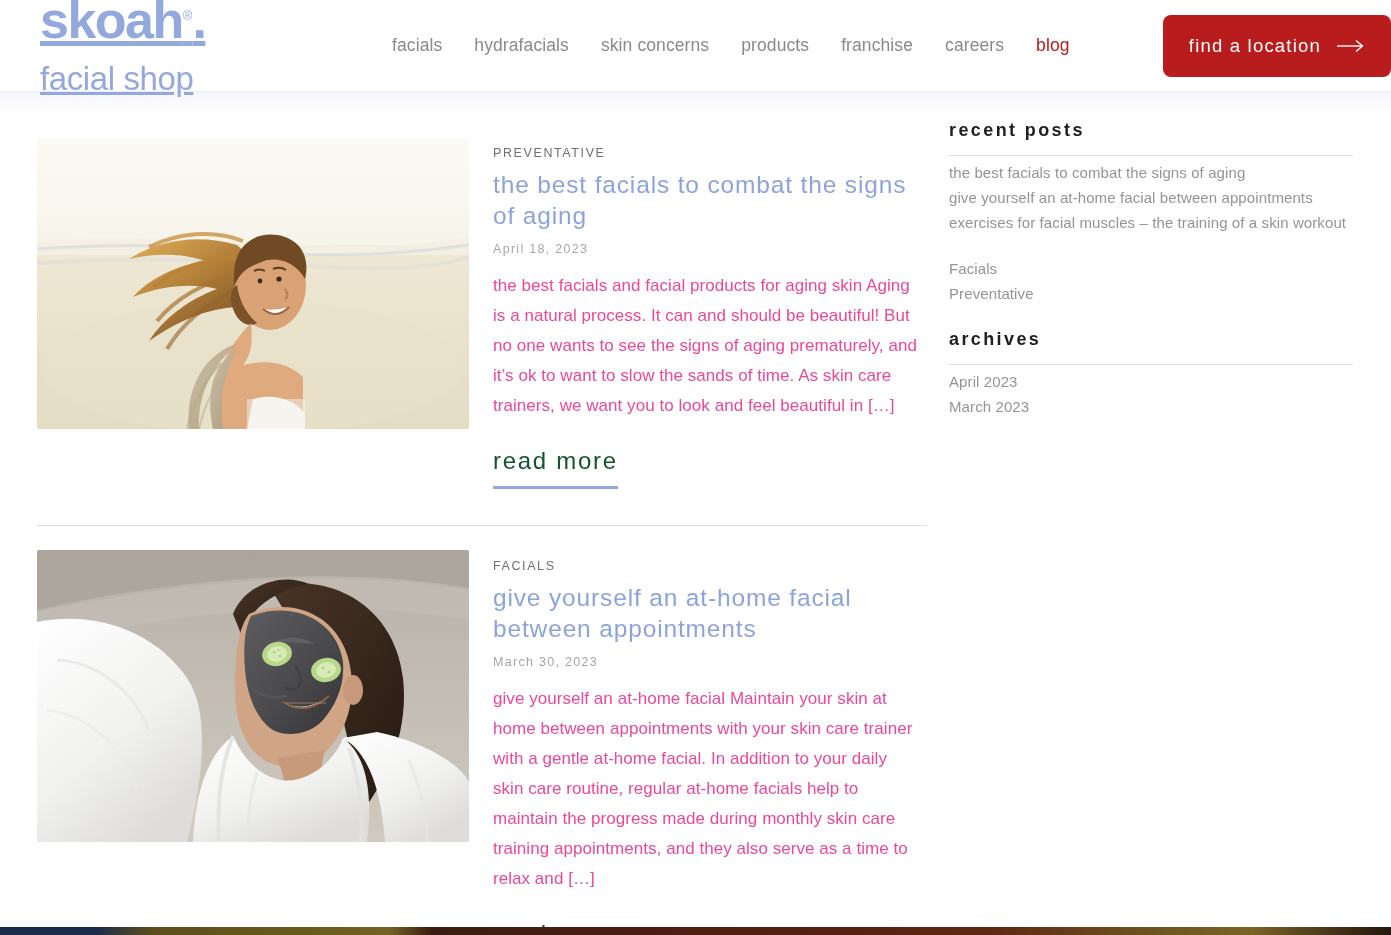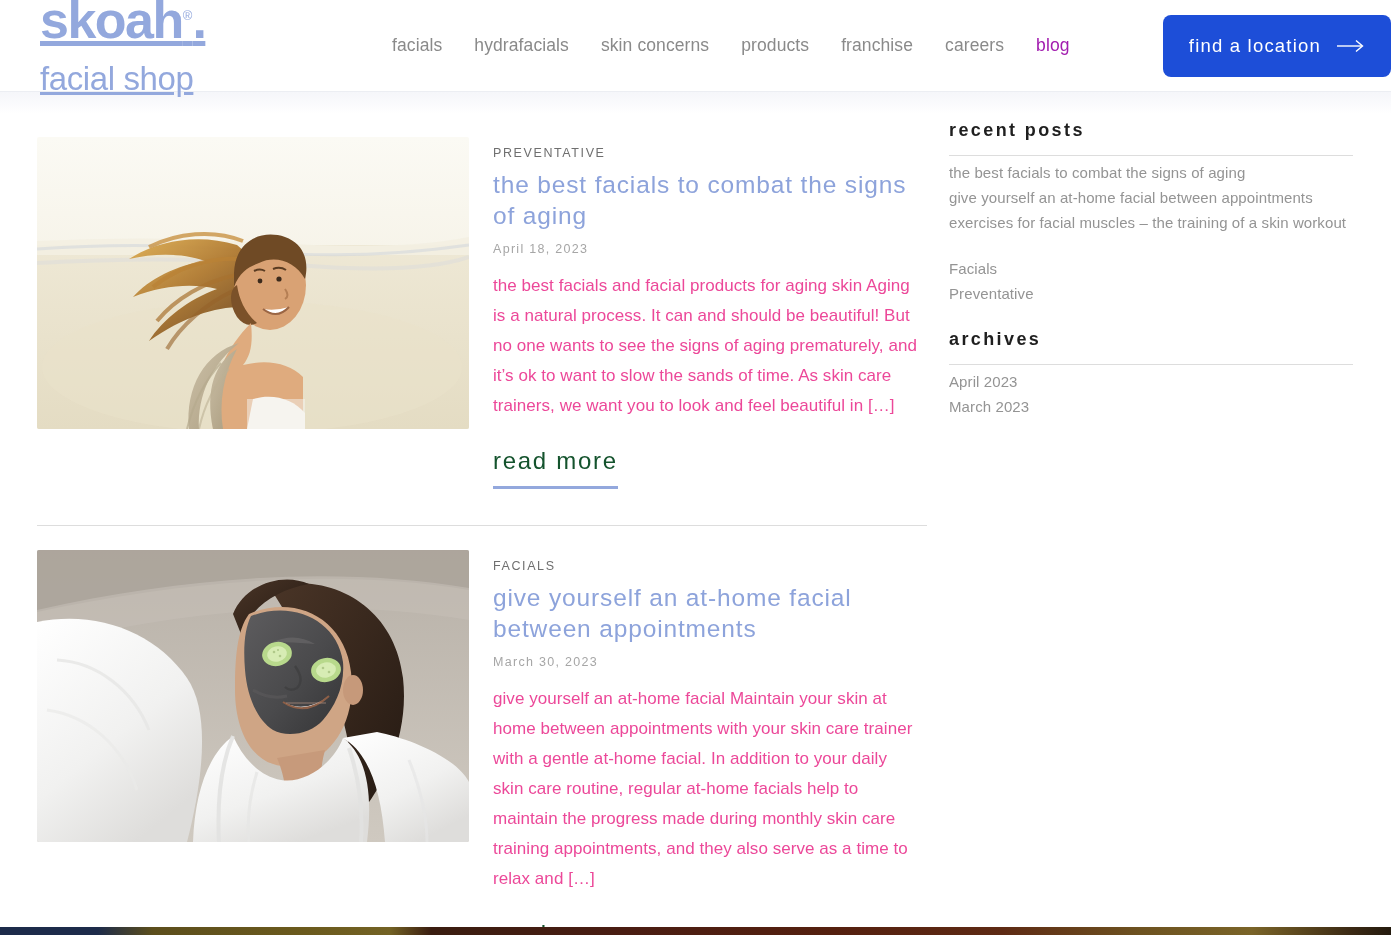--- a/index.html
+++ b/index.html
@@ -62,25 +62,25 @@
     flex: 1;
   }
   .nav-link {
     font-size: 17.5px;
     color: #8a8a8a;
     text-decoration: none;
     letter-spacing: 0.1px;
     white-space: nowrap;
     cursor: pointer;
   }
-  .nav-link.is-active { color: #a21caf; }
+  .nav-link.is-active { color: #b91c1c; }
 
   .cta-button {
     margin-right: 0;
-    background: #1d4ed8;
+    background: #b91c1c;
     color: #ffffff;
     border: none;
     border-radius: 8px;
     height: 62px;
     padding: 0 26px;
     font-family: "Liberation Sans", sans-serif;
     font-size: 18.5px;
     letter-spacing: 1.2px;
     display: flex;
     align-items: center;

